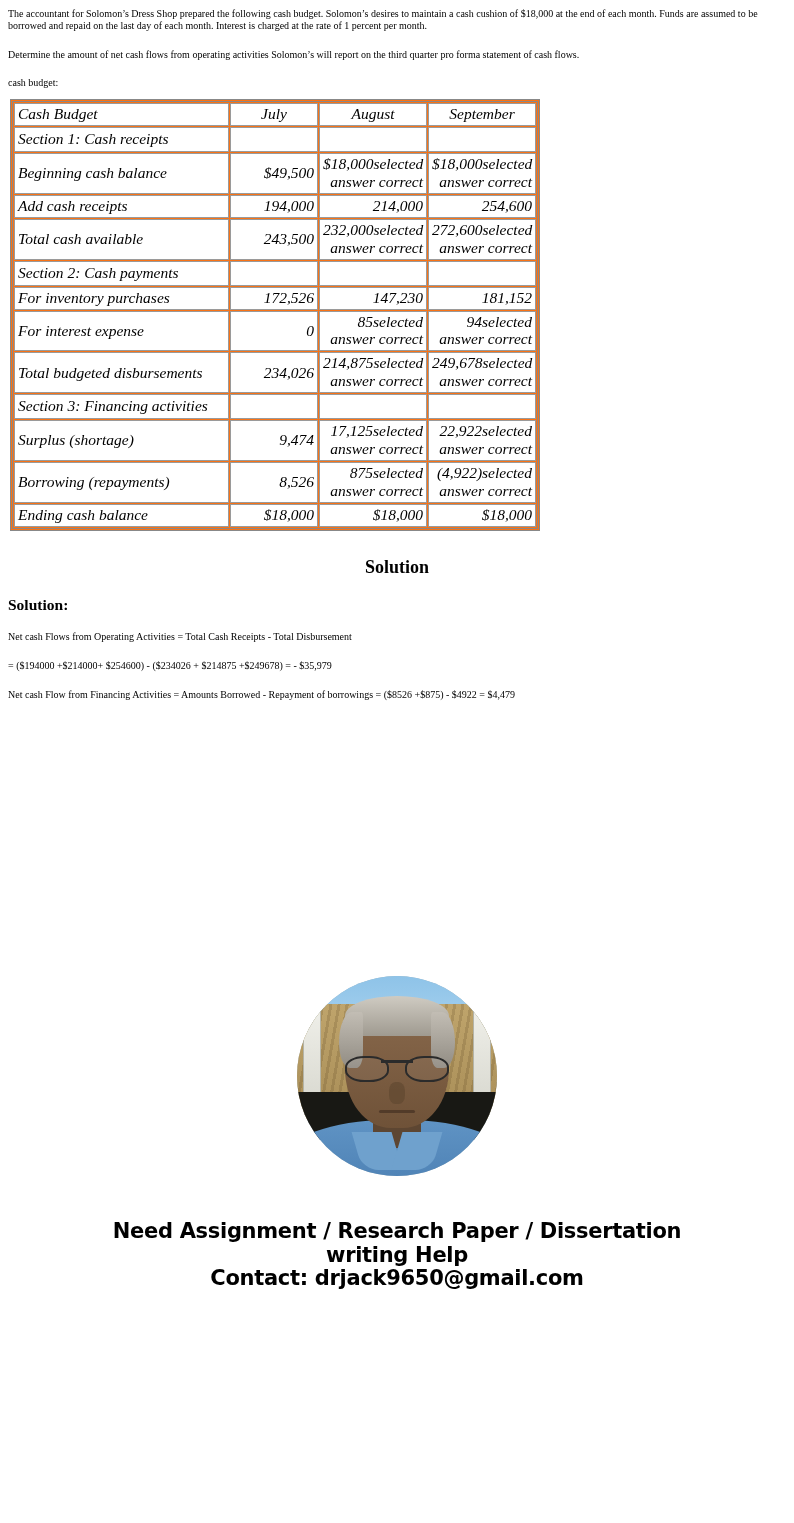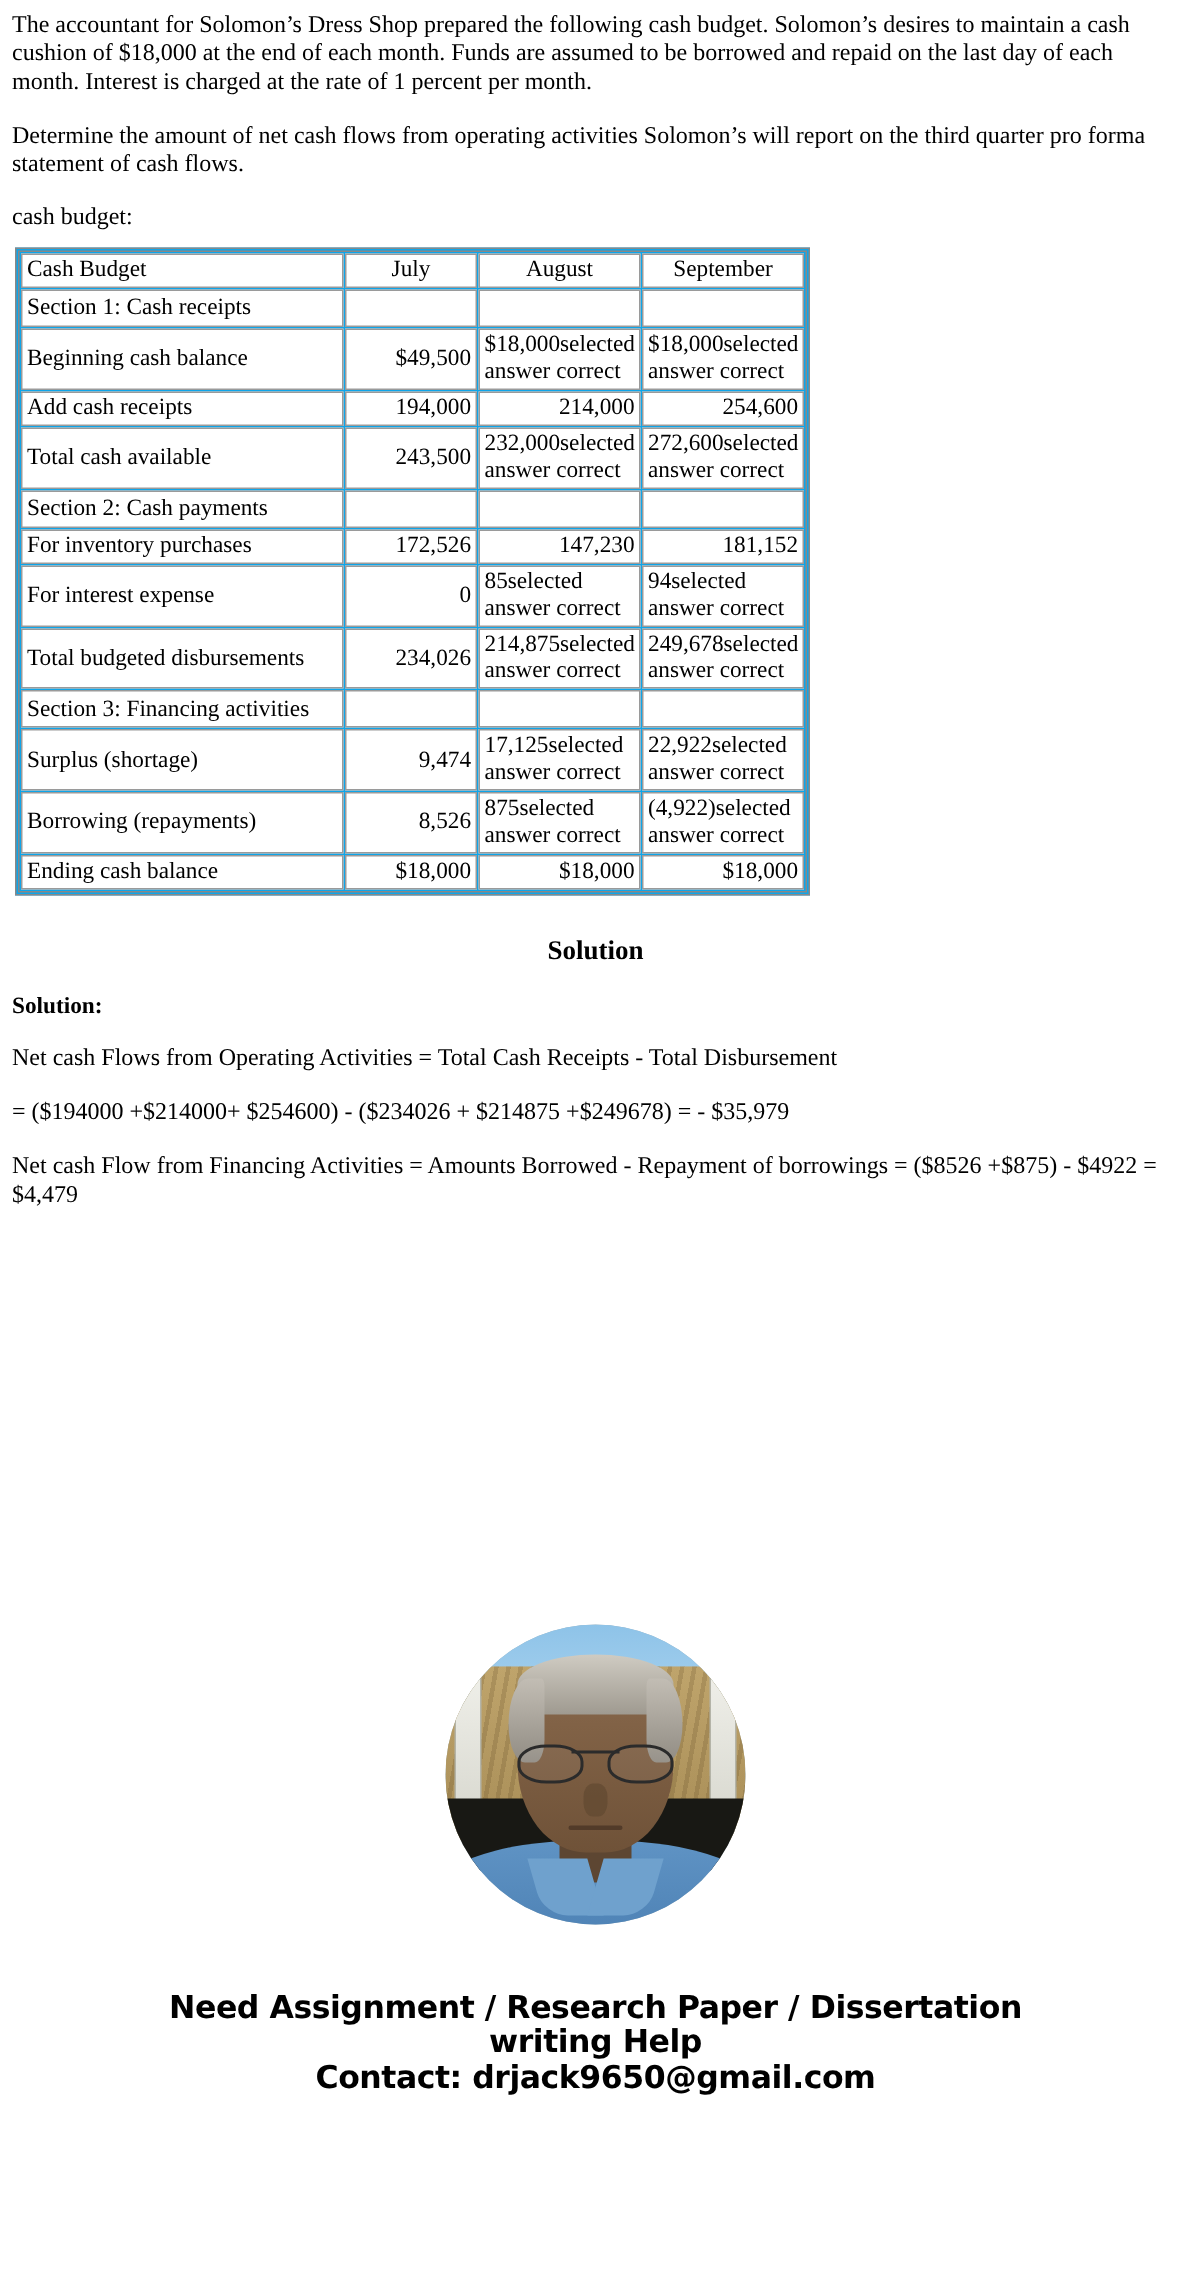--- a/index.html
+++ b/index.html
@@ -18,43 +18,44 @@
   .page {
     position: relative;
     width: 794px;
     min-height: 1523px;
     box-sizing: border-box;
     padding: 8px 8px 0 8px;
   }
 
   
   .para {
-    font-size: 16px;
+    font-size: 10px;
     line-height: 1.18;
     margin: 0 11px 17px 0;
     text-align: left;
   }
   .para:last-of-type { margin-bottom: 0; }
 
   .prose-block { margin-bottom: 0; }
 
   
   .table-wrap {
     margin: 10px 0 0 2px;
     width: 510px;
   }
   table.cash-budget {
     border-collapse: separate;
     border-spacing: 1px;
     border: 3px double #888888;
-    background: #0ea5e9;
+    background: #f97316;
     width: 505px;
     table-layout: fixed;
     font-size: 15.5px;
     line-height: 1.15;
+    font-style: italic;
   }
   table.cash-budget td {
     border: 1px solid #9a9a9a;
     padding: 1px 3px 2px 3px;
     vertical-align: middle;
     background: #ffffff;
     overflow: visible;
     white-space: normal;
   }
   td.rowlabel {
@@ -71,21 +72,21 @@
   td.wide {
     width: 100px;
   }
   td.wide-last {
     width: 100px;
   }
   td.blank { height: 20px; }
 
   
   td.answer {
-    text-align: left;
+    text-align: right;
     line-height: 1.16;
   }
 
   
   .solution-heading {
     font-size: 18px;
     font-weight: bold;
     margin: 26px 0 17px 0;
     line-height: 1.2;
     text-align: center;

